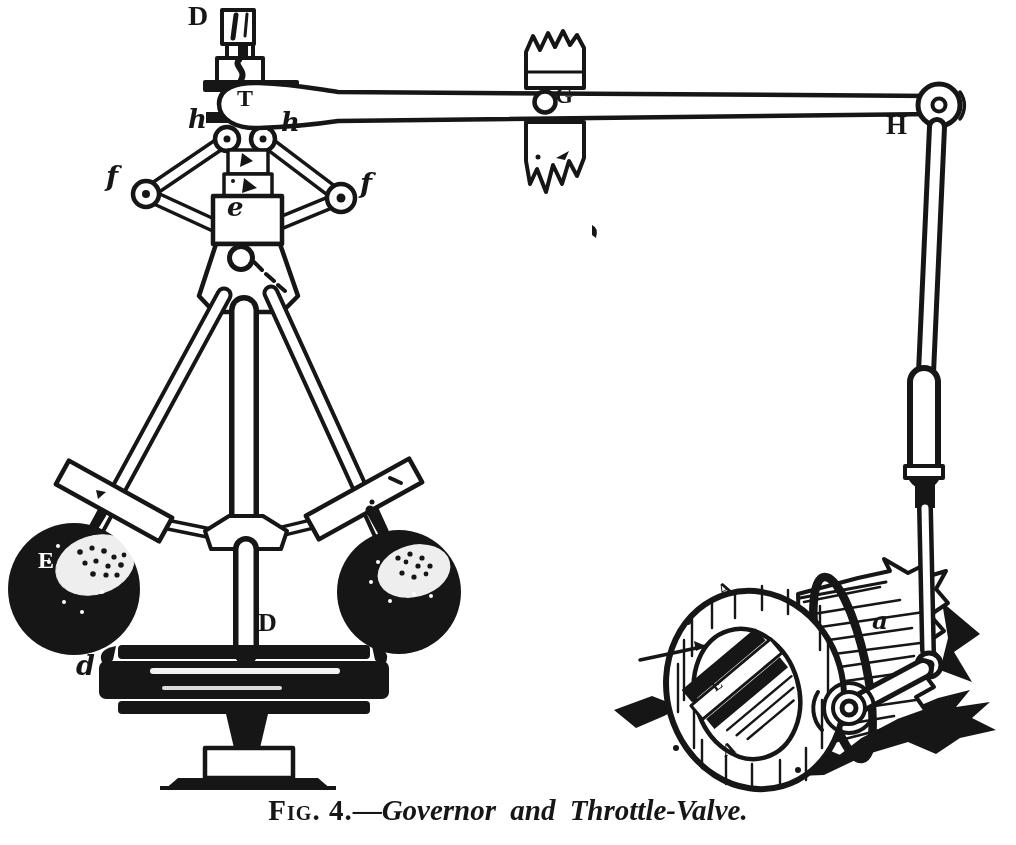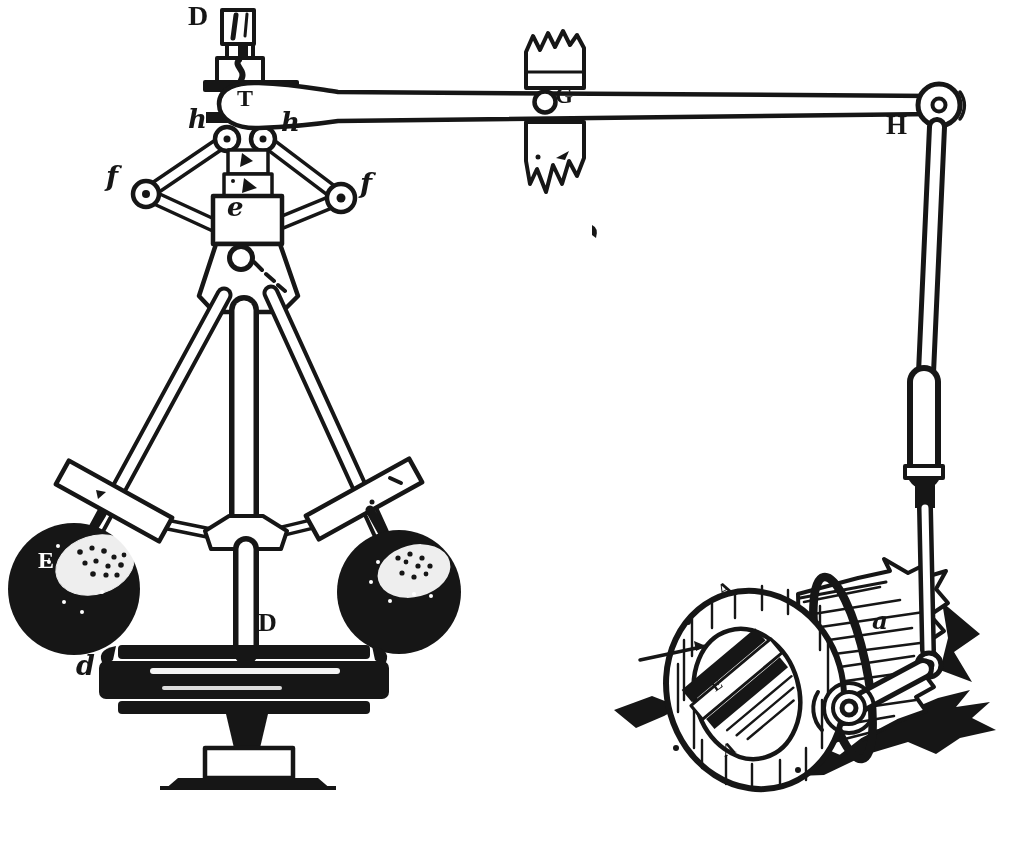--- a/index.html
+++ b/index.html
@@ -280,14 +280,17 @@
 <span class="lbl" style="left:555px;top:84px;font-size:23px">G</span>
 <span class="lbl" style="left:886px;top:112px;font-size:27px">H</span>
 <span class="lbl wh" style="left:38px;top:548px;font-size:24px">E</span>
 <span class="lbl" style="left:258px;top:610px;font-size:26px">D</span>
 <span class="lbl it" style="left:76px;top:652px;font-size:27px">d</span>
 <span class="lbl it" style="left:872px;top:608px;font-size:25px">a</span>
 <span class="lbl" style="left:718px;top:580px;font-size:18px;transform:rotate(-28deg)">A</span>
 <span class="lbl" style="left:722px;top:740px;font-size:18px;transform:rotate(-20deg)">A</span>
 <span class="lbl" style="left:712px;top:678px;font-size:15px;transform:rotate(-36deg)">E</span>
 
-
+<div class="caption">
+  <span class="cap-fig">Fig. 4.</span><span class="cap-sep">—</span><span class="cap-title">Governor and Throttle-Valve.</span>
 </div>
 
+</div>
+
 </body></html>

